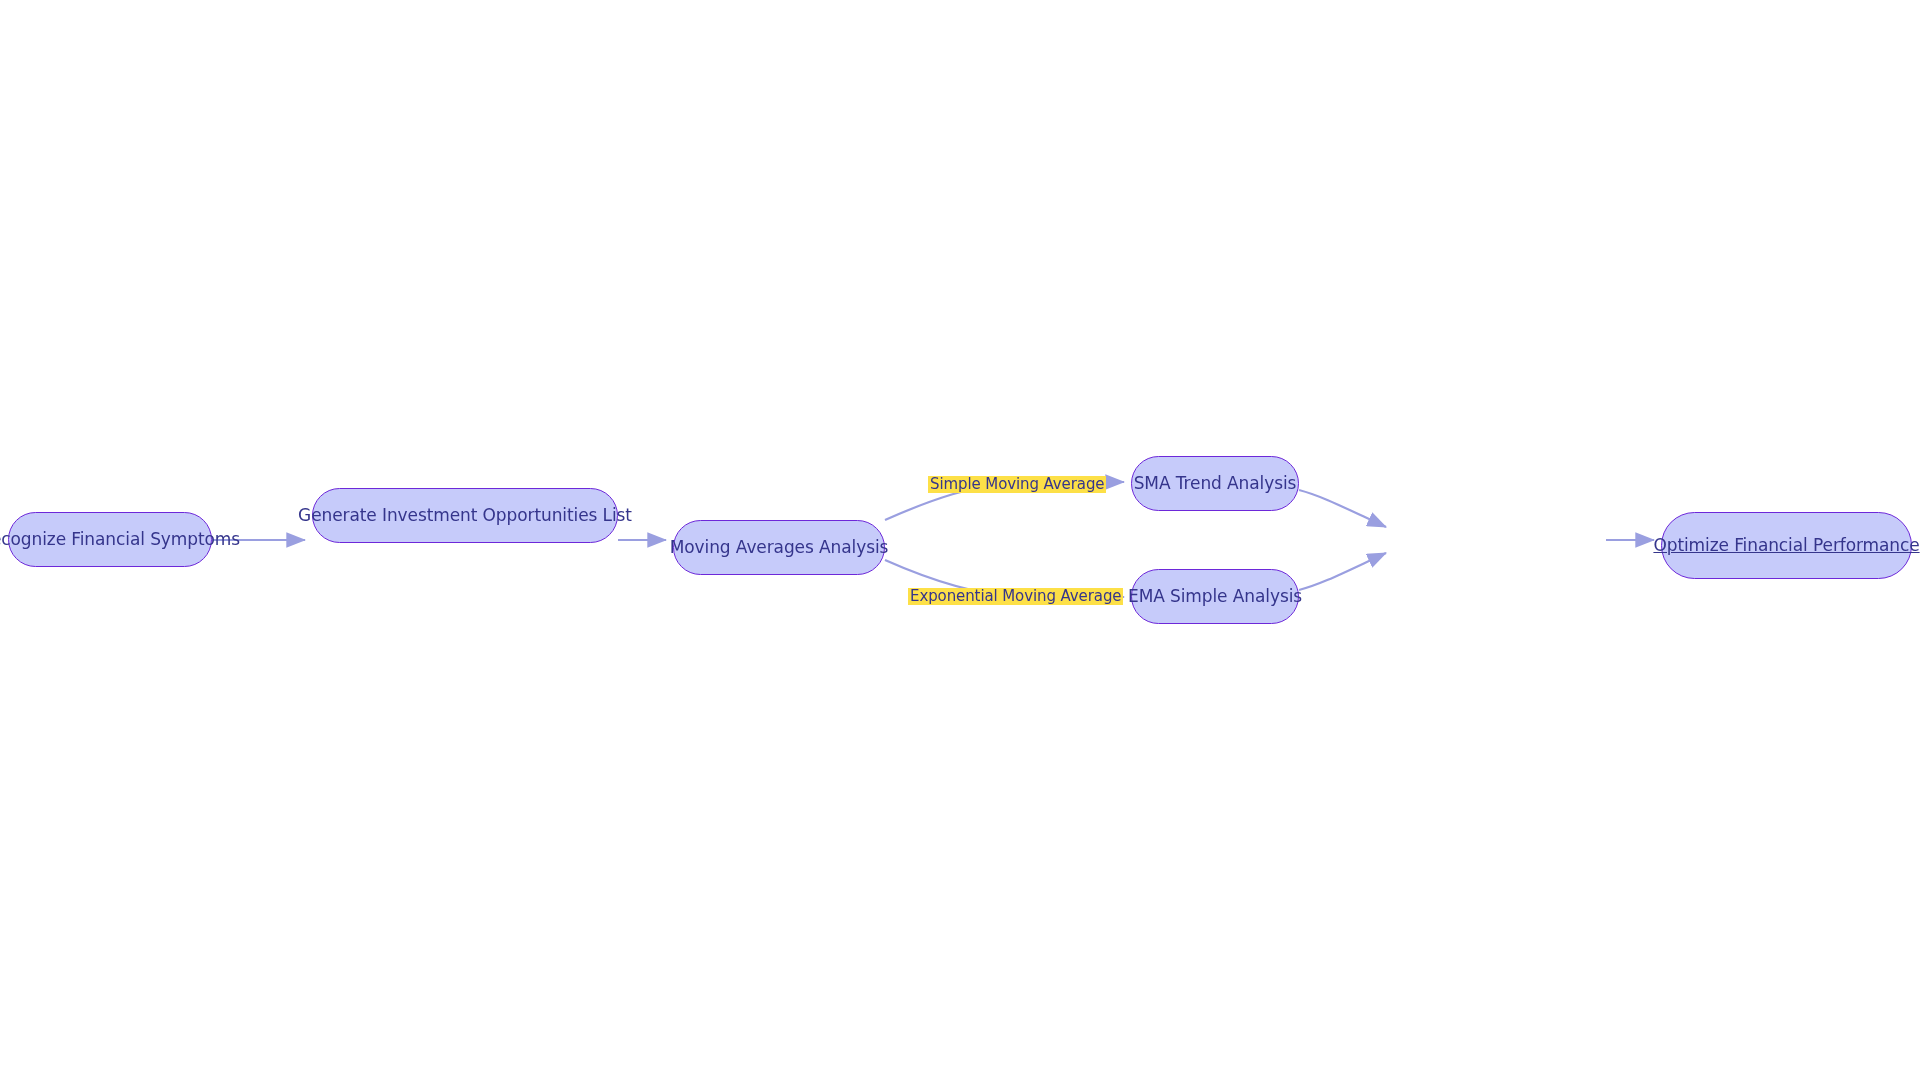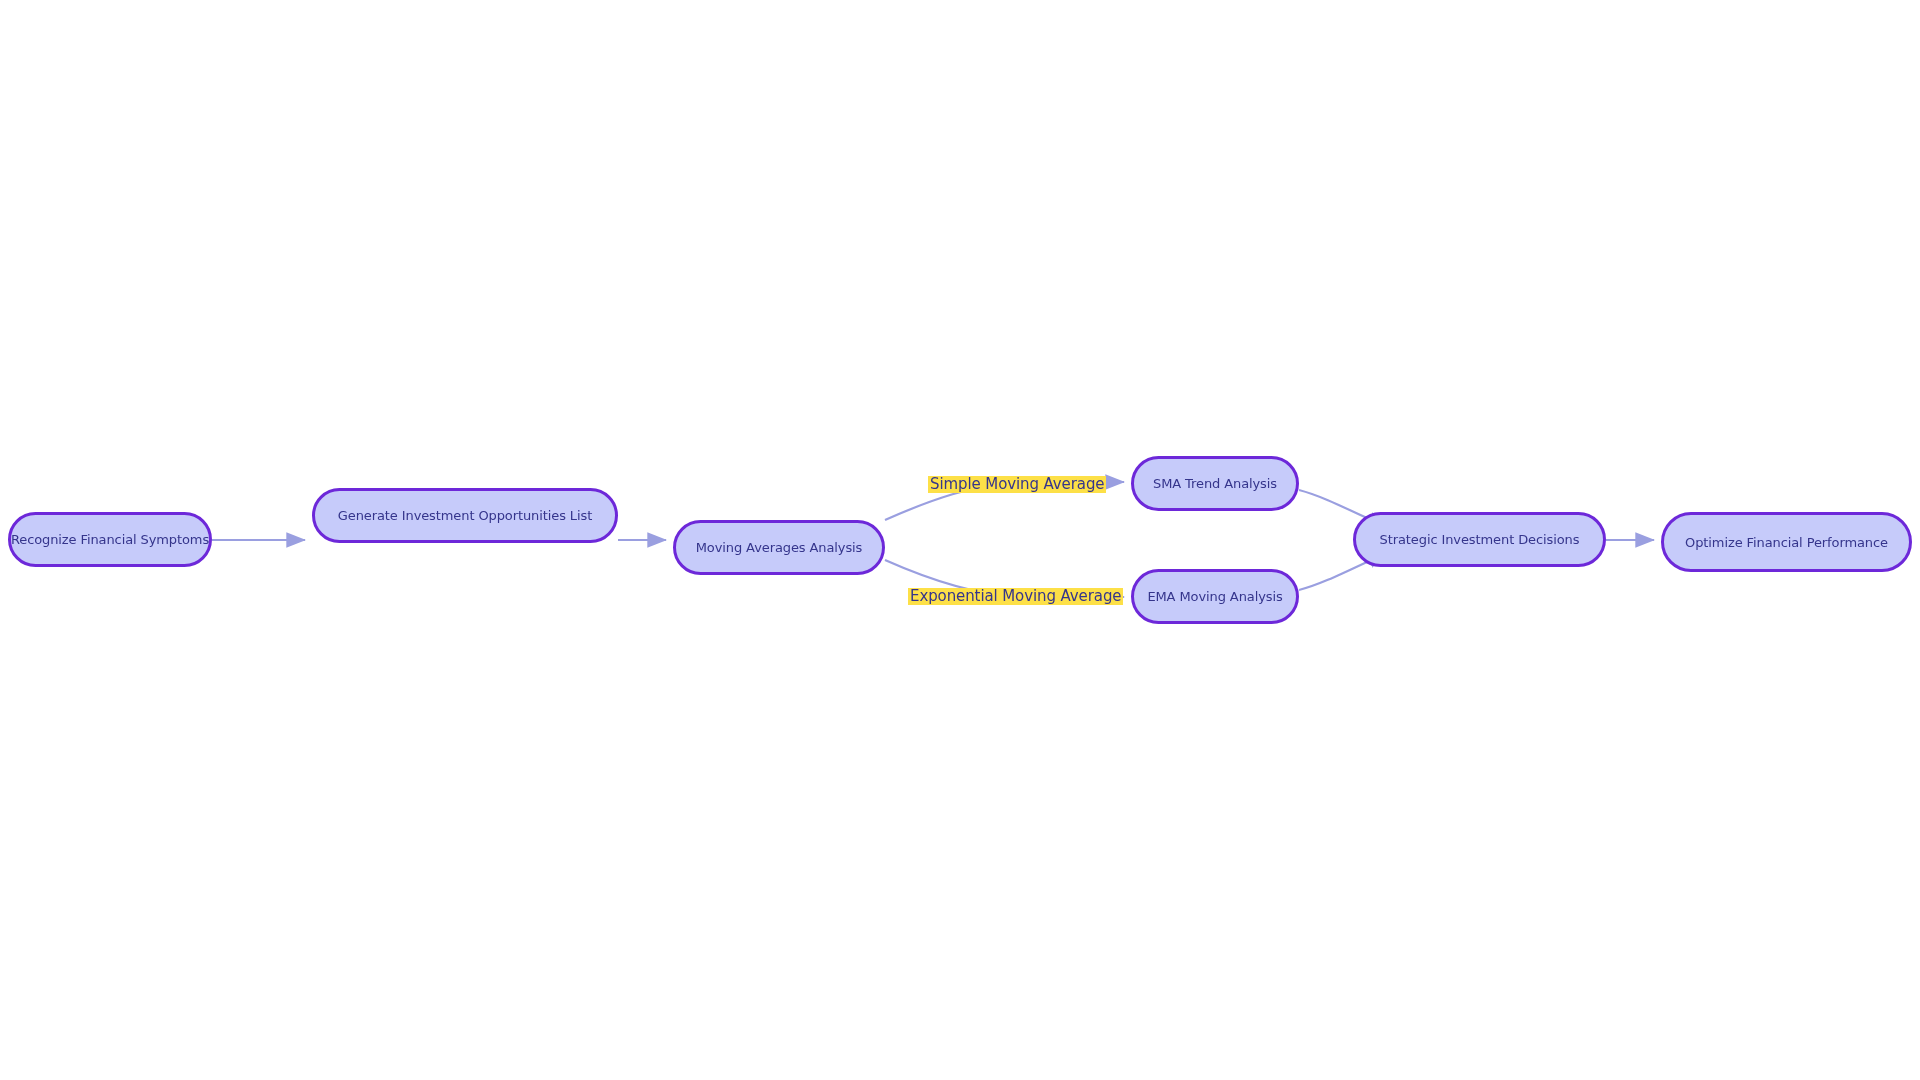--- a/index.html
+++ b/index.html
@@ -27,25 +27,25 @@
     height: 1080px;
     pointer-events: none;
   }
   .node {
     position: absolute;
     box-sizing: border-box;
     display: flex;
     align-items: center;
     justify-content: center;
     background: #c6cbfa;
-    border: 3px solid #6d28d9;
+    border: 1px solid #6d28d9;
     border-radius: 999px;
     color: #35358c;
     font-family: "DejaVu Sans", sans-serif;
-    font-size: 13px;
+    font-size: 17px;
     line-height: 1;
     letter-spacing: -0.1px;
     white-space: nowrap;
   }
   .node-label {
     display: block;
     padding: 0 2px;
   }
   .edge-label {
     position: absolute;
@@ -112,28 +112,25 @@
 
   <div class="node" style="left:673px; top:520px; width:212px; height:55px;">
     <span class="node-label">Moving Averages Analysis</span>
   </div>
 
   <div class="node" style="left:1131px; top:456px; width:168px; height:55px;">
     <span class="node-label">SMA Trend Analysis</span>
   </div>
 
   <div class="node" style="left:1131px; top:569px; width:168px; height:55px;">
-    <span class="node-label">EMA Moving Analysis</span>
+    <span class="node-label">EMA Simple Analysis</span>
   </div>
 
-  <div class="node" style="left:1353px; top:512px; width:253px; height:55px;">
-    <span class="node-label">Strategic Investment Decisions</span>
-  </div>
 
-  <div class="node" style="left:1661px; top:512px; width:251px; height:60px;">
+  <div class="node" style="left:1661px; top:512px; width:251px; height:67px;text-decoration:underline;">
     <span class="node-label">Optimize Financial Performance</span>
   </div>
 
   <div class="edge-label" style="left:928px; top:476px;">Simple Moving Average</div>
 
   <div class="edge-label" style="left:908px; top:588px;">Exponential Moving Average</div>
 
 </div>
 
 </body></html>

